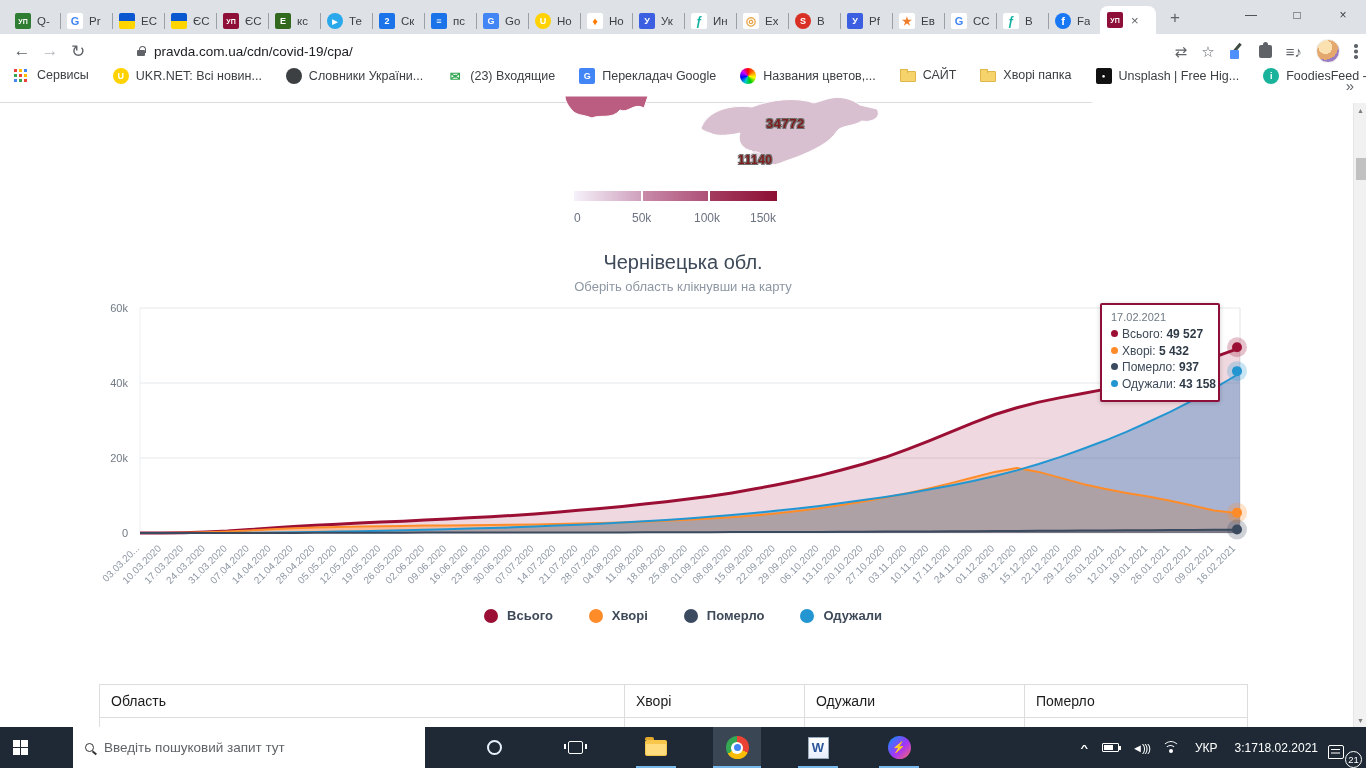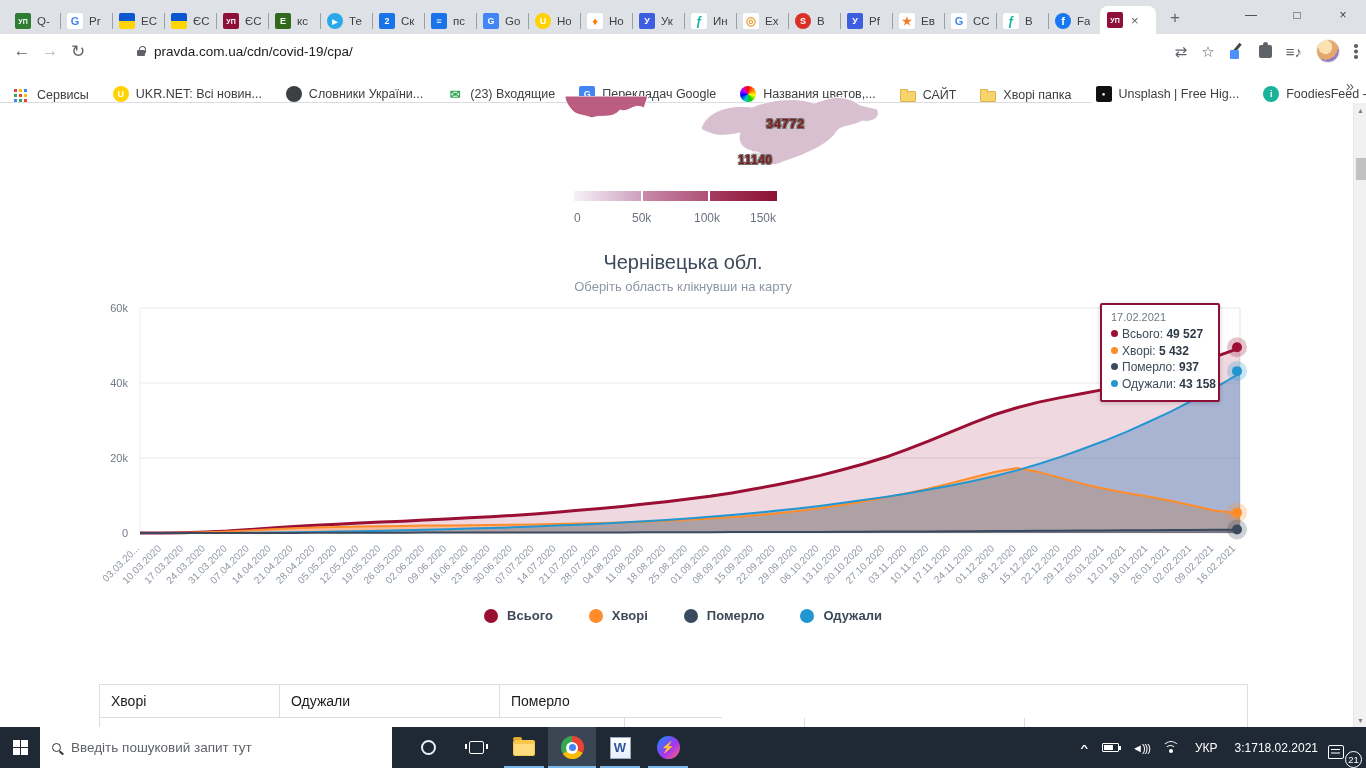--- a/index.html
+++ b/index.html
@@ -40,21 +40,21 @@
   .puzzle{width:13px;height:13px;background:#5f6368;border-radius:2px;position:relative;cursor:pointer;}
   .puzzle:before{content:"";position:absolute;top:-3px;left:4px;width:5px;height:5px;background:#5f6368;border-radius:50%;}
   .avatar{width:24px;height:24px;border-radius:50%;cursor:pointer;
       background:radial-gradient(circle at 38% 32%,#fbe1b0 0 34%,#e4a76d 34% 62%,#9a7cc0 62% 100%);border:1px solid #eee;}
   .vdots{width:4px;height:16px;position:relative;cursor:pointer;}
   .vdots:before{content:"";position:absolute;left:0;top:1px;width:3.5px;height:3.5px;border-radius:50%;background:#5f6368;
       box-shadow:0 5.5px 0 #5f6368,0 11px 0 #5f6368;}
 
   
   .bookmarks{position:absolute;left:0;top:68px;width:1092px;height:35px;background:#fff;border-bottom:1px solid #dadce0;
-      display:flex;align-items:flex-end;padding-left:14px;gap:24px;}
+      display:flex;align-items:flex-start;padding-left:14px;gap:24px;}
   .bm{display:flex;align-items:center;gap:7px;cursor:pointer;}
   .bm-label{font-size:12.5px;color:#3c4043;white-space:nowrap;}
   .grid9{width:13px;height:13px;position:relative;}
   .grid9:before{content:"";position:absolute;left:0;top:0;width:3px;height:3px;background:#ea4335;
      box-shadow:5px 0 0 #fbbc05,10px 0 0 #4285f4,0 5px 0 #34a853,5px 5px 0 #ea4335,10px 5px 0 #fbbc05,0 10px 0 #4285f4,5px 10px 0 #34a853,10px 10px 0 #ea4335;}
   .wheel{background:conic-gradient(#f00,#ff8000,#ff0,#0c0,#0cc,#00f,#c0f,#f00)!important;}
   .folder{width:15px;height:11px;background:#f7d36b;border:1px solid #e0b54b;border-radius:1px;position:relative;margin-top:3px;}
   .folder:before{content:"";position:absolute;left:-1px;top:-3px;width:6px;height:3px;background:#f7d36b;border:1px solid #e0b54b;border-bottom:none;border-radius:1px 1px 0 0;}
   .bm-more{position:absolute;right:12px;font-size:15px;color:#5f6368;cursor:pointer;}
 
@@ -87,21 +87,21 @@
   .td:last-child{border-right:none;}
   .td.c0{width:525px;}.td.c1{width:180px;}.td.c2{width:220px;}.td.c3{width:222px;}
   .tr.stub .td{height:10px;}
 
   
   .scrollbar{position:absolute;right:0;top:103px;width:13px;height:624px;background:#f1f1f1;border-left:1px solid #e6e6e6;}
   .sb-arrow{position:absolute;left:0;width:13px;height:14px;color:#7d7d7d;font-size:7px;display:flex;align-items:center;justify-content:center;cursor:pointer;}
   .sb-thumb{position:absolute;left:1.5px;top:55px;width:10px;height:22px;background:#c1c1c1;cursor:pointer;}
 
   
-  .taskbar{position:absolute;left:0;top:727px;width:1366px;height:41px;background:#1e2935;display:flex;align-items:flex-end;z-index:10;}
+  .taskbar{position:absolute;left:0;top:727px;width:1366px;height:41px;background:#1e2935;display:flex;align-items:flex-end;z-index:10;gap:33px;}
   .start{width:40px;height:41px;display:flex;align-items:center;justify-content:center;cursor:pointer;}
   .winlogo{width:15px;height:15px;display:grid;grid-template-columns:7px 7px;grid-template-rows:7px 7px;gap:1px;}
   .winlogo i{background:#fff;}
   .tb-search{width:352px;height:41px;background:#fff;display:flex;align-items:center;padding-left:12px;gap:10px;cursor:text;}
   .mag{width:9px;height:9px;border:1.7px solid #333;border-radius:50%;position:relative;flex:0 0 auto;}
   .mag:after{content:"";position:absolute;right:-4px;bottom:-3px;width:5px;height:1.7px;background:#333;transform:rotate(40deg);}
   .tb-placeholder{font-size:13.5px;color:#5f6368;}
   .tb-btn{width:48px;height:41px;display:flex;align-items:center;justify-content:center;position:relative;cursor:pointer;}
   .tb-btn.open:after{content:"";position:absolute;bottom:0;left:4px;right:4px;height:2.5px;background:#79b8ea;}
   .tb-btn.activeapp{background:#3a4654;}
@@ -435,20 +435,21 @@
         <span class="legend-label">Померло</span>
       </div>
       <div class="legend-item">
         <span class="legend-dot" style="background: rgb(35, 150, 210);"></span>
         <span class="legend-label">Одужали</span>
       </div>
     </div>
 
   <div class="data-table">
     <div class="tr head" id="table-head">
+        <div class="td c0">Область</div>
         <div class="td c1">Хворі</div>
         <div class="td c2">Одужали</div>
         <div class="td c3">Померло</div>
       </div>
     <div class="tr stub">
       <div class="td c0"></div>
         <div class="td c1"></div>
         <div class="td c2"></div>
         <div class="td c3"></div>
     </div>

